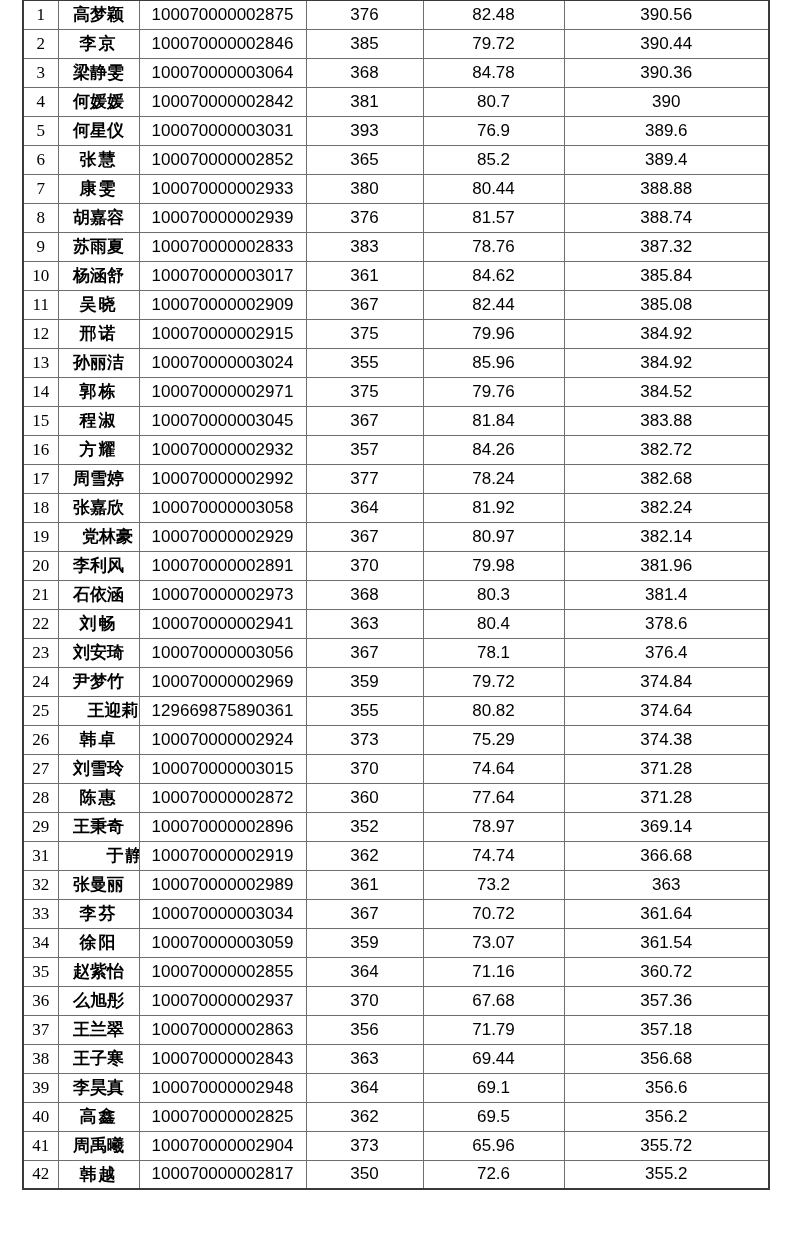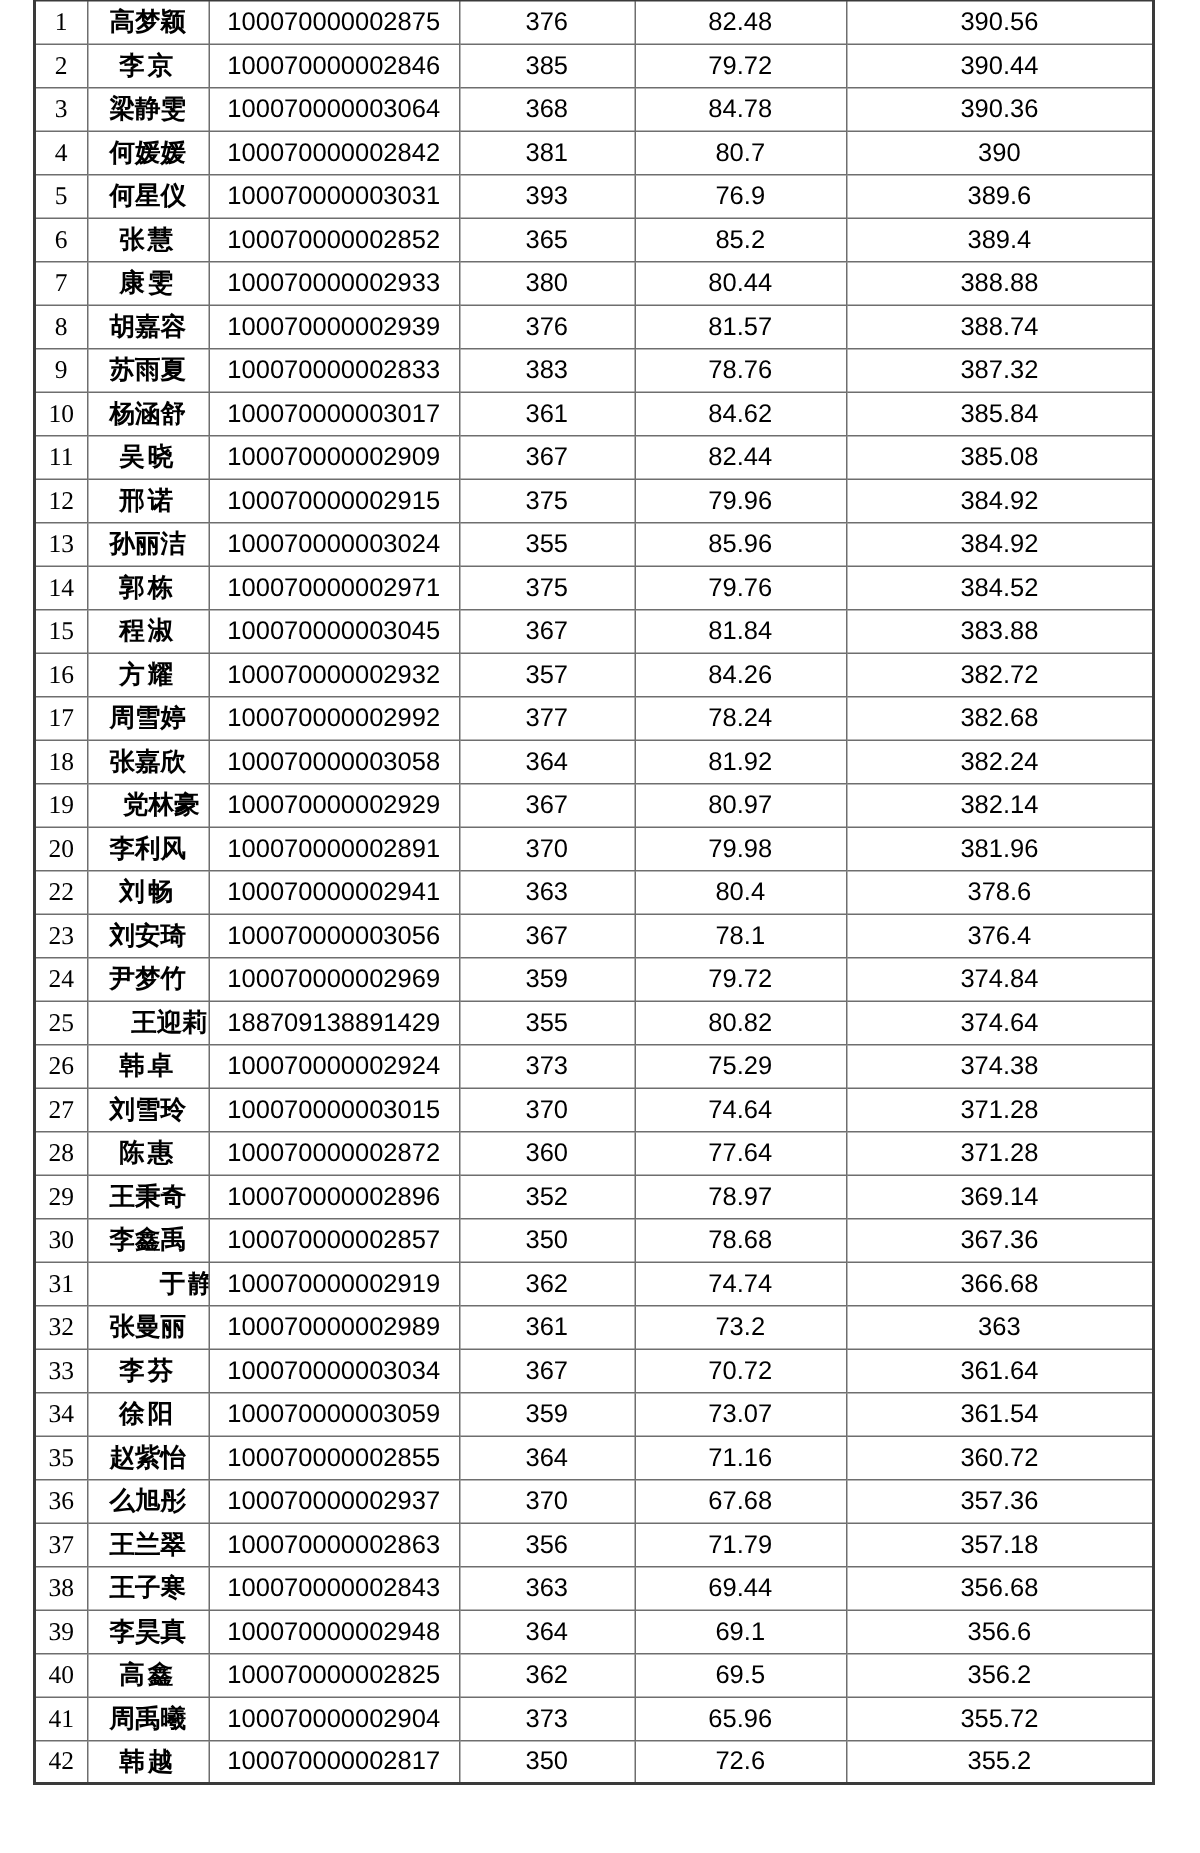--- a/index.html
+++ b/index.html
@@ -243,20 +243,28 @@
         </tr>
         <tr>
           <td class="cell-rank">20</td>
           <td class="cell-name" style="letter-spacing: 0px; font-size: 17px;">李利风</td>
           <td class="cell-id">100070000002891</td>
           <td class="cell-num">370</td>
           <td class="cell-num">79.98</td>
           <td class="cell-num">381.96</td>
         </tr>
         <tr>
+          <td class="cell-rank">21</td>
+          <td class="cell-name" style="letter-spacing: 0px; font-size: 17px;">石依涵</td>
+          <td class="cell-id">100070000002973</td>
+          <td class="cell-num">368</td>
+          <td class="cell-num">80.3</td>
+          <td class="cell-num">381.4</td>
+        </tr>
+        <tr>
           <td class="cell-rank">22</td>
           <td class="cell-name" style="letter-spacing: 2px;">刘畅</td>
           <td class="cell-id">100070000002941</td>
           <td class="cell-num">363</td>
           <td class="cell-num">80.4</td>
           <td class="cell-num">378.6</td>
         </tr>
         <tr>
           <td class="cell-rank">23</td>
           <td class="cell-name" style="letter-spacing: 0px; font-size: 17px;">刘安琦</td>
@@ -269,21 +277,21 @@
           <td class="cell-rank">24</td>
           <td class="cell-name" style="letter-spacing: 0px; font-size: 17px;">尹梦竹</td>
           <td class="cell-id">100070000002969</td>
           <td class="cell-num">359</td>
           <td class="cell-num">79.72</td>
           <td class="cell-num">374.84</td>
         </tr>
         <tr>
           <td class="cell-rank">25</td>
           <td class="cell-name" style="letter-spacing: 0px; font-size: 17px; padding-left: 29px;">王迎莉</td>
-          <td class="cell-id">188709138891429</td>
+          <td class="cell-id">129669875890361</td>
           <td class="cell-num">355</td>
           <td class="cell-num">80.82</td>
           <td class="cell-num">374.64</td>
         </tr>
         <tr>
           <td class="cell-rank">26</td>
           <td class="cell-name" style="letter-spacing: 2px;">韩卓</td>
           <td class="cell-id">100070000002924</td>
           <td class="cell-num">373</td>
           <td class="cell-num">75.29</td>
@@ -307,28 +315,20 @@
         </tr>
         <tr>
           <td class="cell-rank">29</td>
           <td class="cell-name" style="letter-spacing: 0px; font-size: 17px;">王秉奇</td>
           <td class="cell-id">100070000002896</td>
           <td class="cell-num">352</td>
           <td class="cell-num">78.97</td>
           <td class="cell-num">369.14</td>
         </tr>
         <tr>
-          <td class="cell-rank">30</td>
-          <td class="cell-name" style="letter-spacing: 0px; font-size: 17px;">李鑫禹</td>
-          <td class="cell-id">100070000002857</td>
-          <td class="cell-num">350</td>
-          <td class="cell-num">78.68</td>
-          <td class="cell-num">367.36</td>
-        </tr>
-        <tr>
           <td class="cell-rank">31</td>
           <td class="cell-name" style="letter-spacing: 2px; padding-left: 48px;">于静</td>
           <td class="cell-id">100070000002919</td>
           <td class="cell-num">362</td>
           <td class="cell-num">74.74</td>
           <td class="cell-num">366.68</td>
         </tr>
         <tr>
           <td class="cell-rank">32</td>
           <td class="cell-name" style="letter-spacing: 0px; font-size: 17px;">张曼丽</td>

